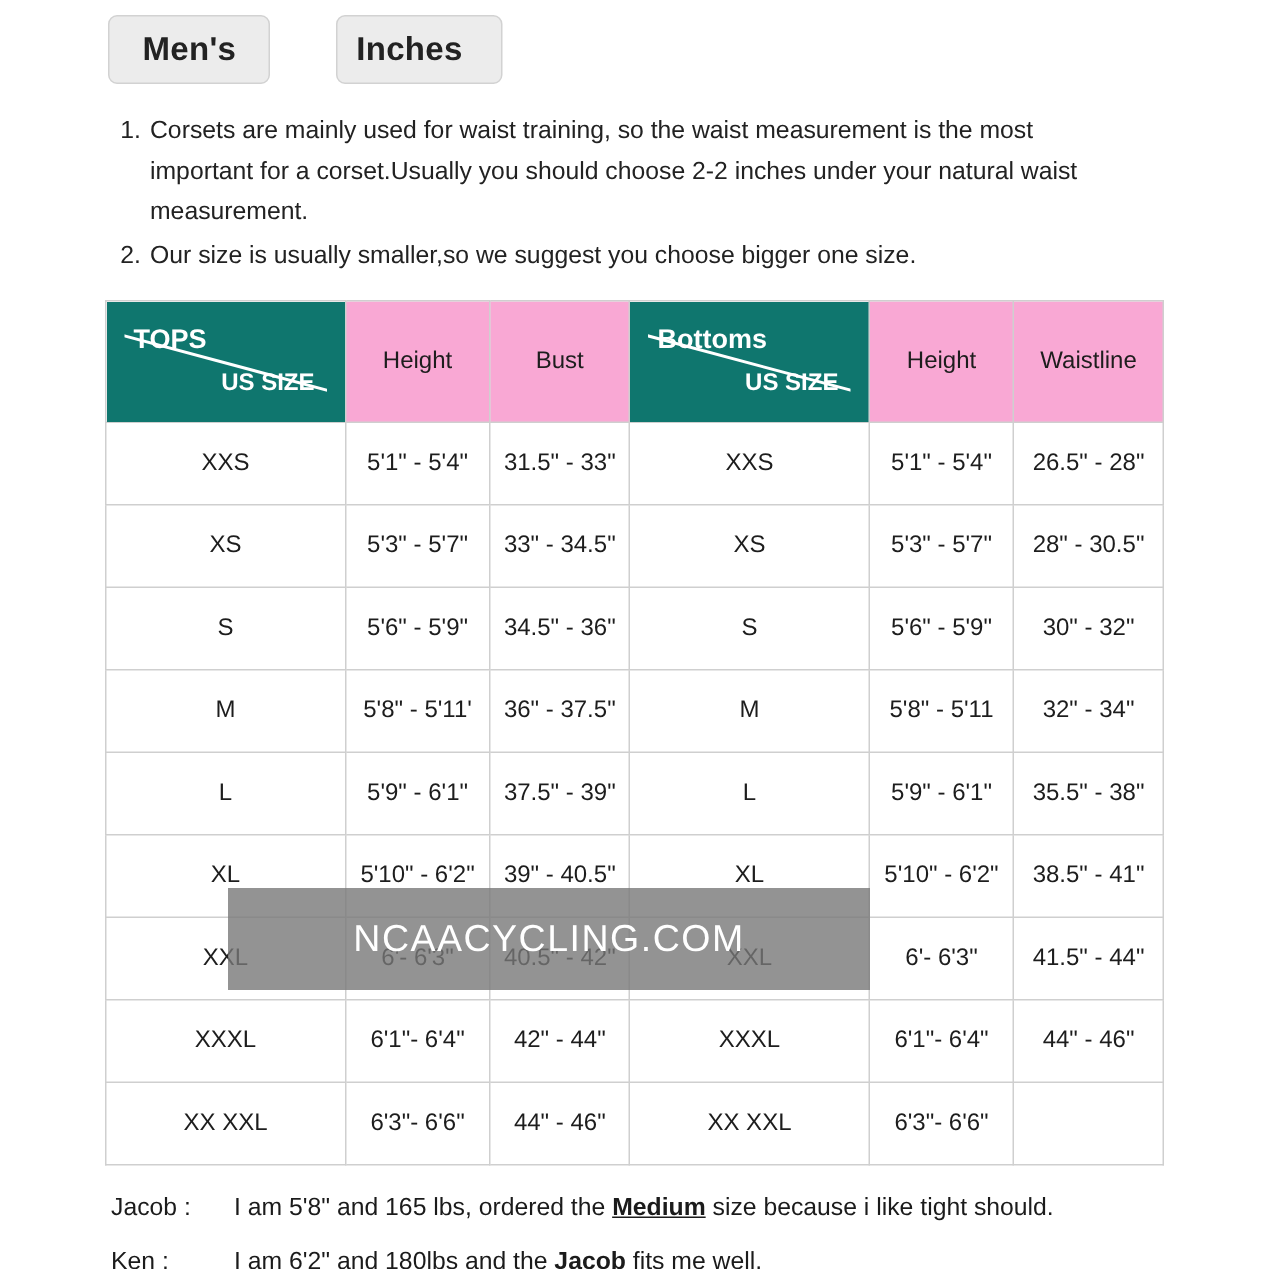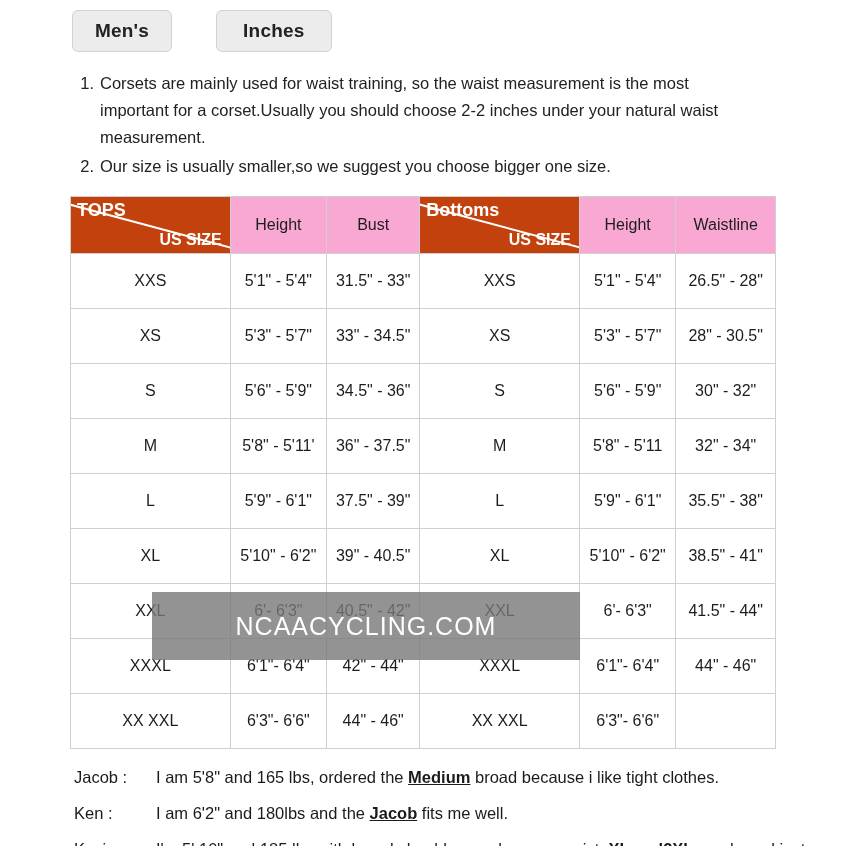--- a/index.html
+++ b/index.html
@@ -27,27 +27,27 @@
   .toggle-row {
     display: flex;
     gap: 44px;
     padding: 10px 0 0 50px;
   }
   .toggle-btn {
     background: #ececec;
     border: 1px solid #d2d2d2;
     border-radius: 6px;
     padding: 9px 22px;
-    font-size: 19px;
+    font-size: 22px;
     font-weight: bold;
     color: #222;
     letter-spacing: .2px;
   }
   .toggle-btn.second {
-    padding-left: 26px;
+    padding-left: 12px;
     padding-right: 26px;
   }
 
   
   .notes {
     margin: 18px 0 0 0;
     padding: 0 0 0 50px;
   }
   .note {
     display: flex;
@@ -79,23 +79,23 @@
   }
   table.size-table td, table.size-table th {
     border: 1px solid #cfcfcf;
     font-size: 16px;
     color: #1d1d1d;
     text-align: center;
     height: 52px;
     font-weight: normal;
   }
   th.corner {
-    background: #c2410c;
+    background: #0f766e;
     color: #fff;
-    padding: 0;
+    padding: 12px;
     position: relative;
     height: 56px;
     margin-left: 12px;
   }
   .corner-inner {
     position: relative;
     width: 100%;
     height: 56px;
     overflow: hidden;
   }
@@ -310,21 +310,21 @@
   </div>
 
   <div class="watermark">
     <span>NCAACYCLING.COM</span>
   </div>
 
   <div class="testimonials">
     <div class="testi">
       <div class="testi-name">Jacob :</div>
       <div class="testi-body">
-        <span>I am 5'8" and 165 lbs, ordered the </span><span class="u">Medium</span><span> broad because i like tight clothes.</span>
+        <span>I am 5'8" and 165 lbs, ordered the </span><span class="u">Medium</span><span> size because i like tight should.</span>
       </div>
     </div>
     <div class="testi">
       <div class="testi-name">Ken :</div>
       <div class="testi-body">
         <span>I am 6'2" and 180lbs and the </span><span class="u">Jacob</span><span> fits me well.</span>
       </div>
     </div>
     <div class="testi">
       <div class="testi-name">Kevin :</div>

